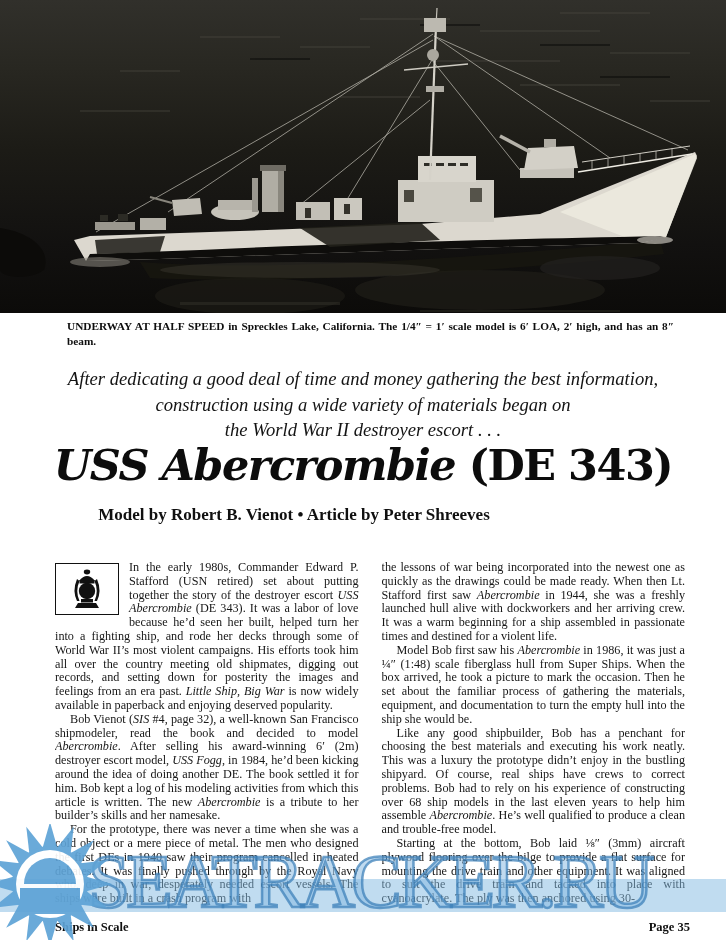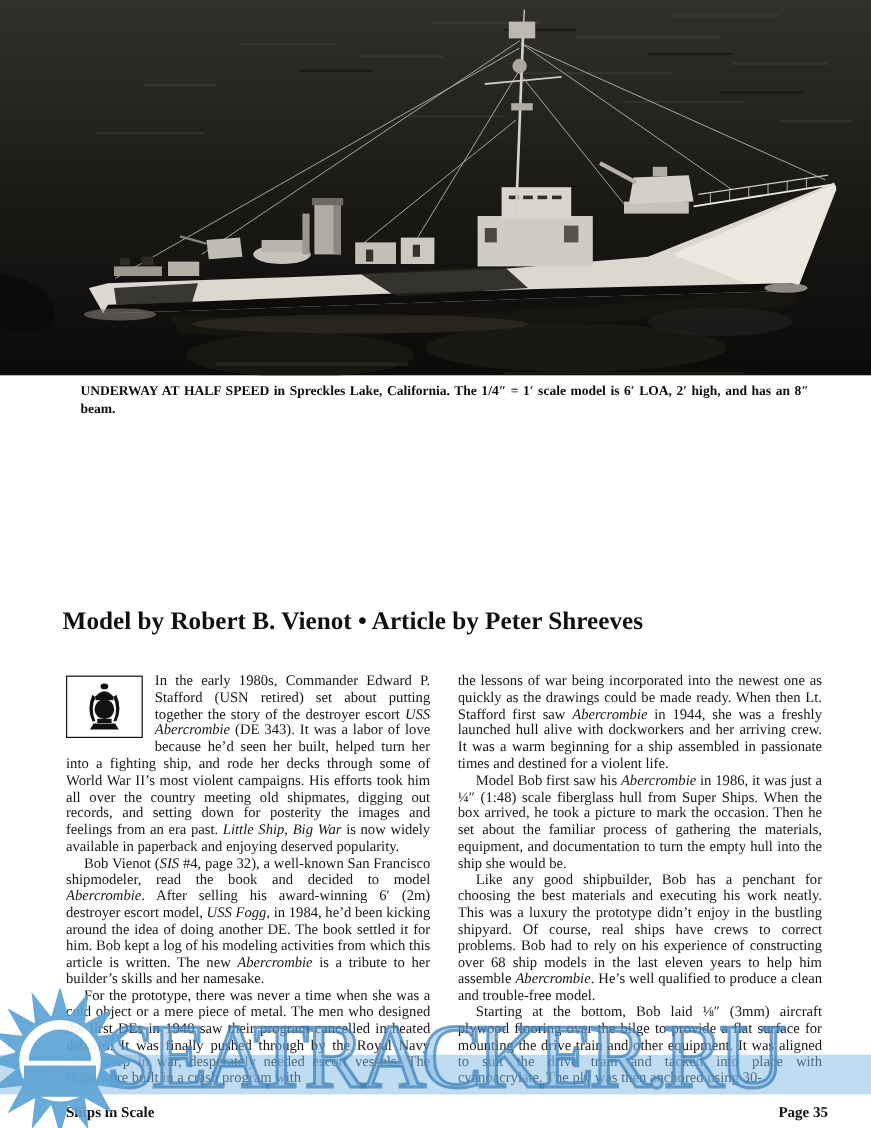--- a/index.html
+++ b/index.html
@@ -11,21 +11,21 @@
   .caption-l1{text-align:justify;text-align-last:justify;}
   .caption-l2{display:flex;justify-content:space-between;}
   .caption-credit{font-style:italic;}
   .intro{position:absolute;top:366px;left:40px;width:646px;text-align:center;
          font-style:italic;font-size:18.6px;line-height:25.5px;color:#141414;}
   .title{position:absolute;top:440px;left:0;width:726px;text-align:center;
          font-family:"DejaVu Serif",serif;font-weight:bold;font-size:43px;
          letter-spacing:-1.5px;color:#0c0c0c;white-space:nowrap;}
   .title .ship{font-style:italic;}
   .byline{position:absolute;top:505px;left:0;width:588px;text-align:center;
-          font-weight:bold;font-size:21px;color:#101010;}
+          font-weight:bold;font-size:17px;color:#101010;}
   .columns{position:absolute;top:561px;left:55px;width:630px;height:358px;display:flex;gap:23px;}
   .bodycol{width:311px;height:358px;overflow:hidden;font-size:12.2px;line-height:13.8px;
            text-align:justify;}
   .bodycol p{margin:0;text-indent:15px;}
   .bodycol p.noindent{text-indent:0;}
   .lanternbox{float:left;width:62px;height:50px;border:1.5px solid #111;background:#fff;
               margin:2px 10px 2px 0;display:flex;align-items:center;justify-content:center;}
   .footer{position:absolute;top:920px;left:55px;width:635px;display:flex;
           justify-content:space-between;font-weight:bold;font-size:12.5px;color:#101010;}
   .watermark{position:absolute;left:0;top:0;width:726px;height:940px;pointer-events:none;z-index:5;}
@@ -163,21 +163,27 @@
     </g>
 
     <ellipse cx="655" cy="240" rx="18" ry="4" fill="#b5b2a9" opacity="0.75"></ellipse>
     <ellipse cx="100" cy="262" rx="30" ry="5" fill="#8e8b82" opacity="0.55"></ellipse>
   </svg>
 
   <div class="caption">
     <div class="caption-l1">UNDERWAY AT HALF SPEED in Spreckles Lake, California. The 1/4″ = 1′ scale model is 6′ LOA, 2′ high, and has an 8″ beam.</div>
   </div>
 
-
+  <div class="intro">
+    <div>After dedicating a good deal of time and money gathering the best information,</div>
+    <div>construction using a wide variety of materials began on</div>
+    <div>the World War II destroyer escort . . .</div>
+  </div>
+
+  <div class="title"><span class="ship">USS Abercrombie</span><span> (DE 343)</span></div>
 
   <div class="byline">Model by Robert B. Vienot • Article by Peter Shreeves</div>
 
   <div class="columns">
     <div class="bodycol">
       <p class="noindent">
         <span class="lanternbox">
           <svg width="44" height="42" viewBox="0 0 44 42">
             <g fill="#111">
               <ellipse cx="22" cy="4" rx="3.2" ry="2.4"></ellipse>

